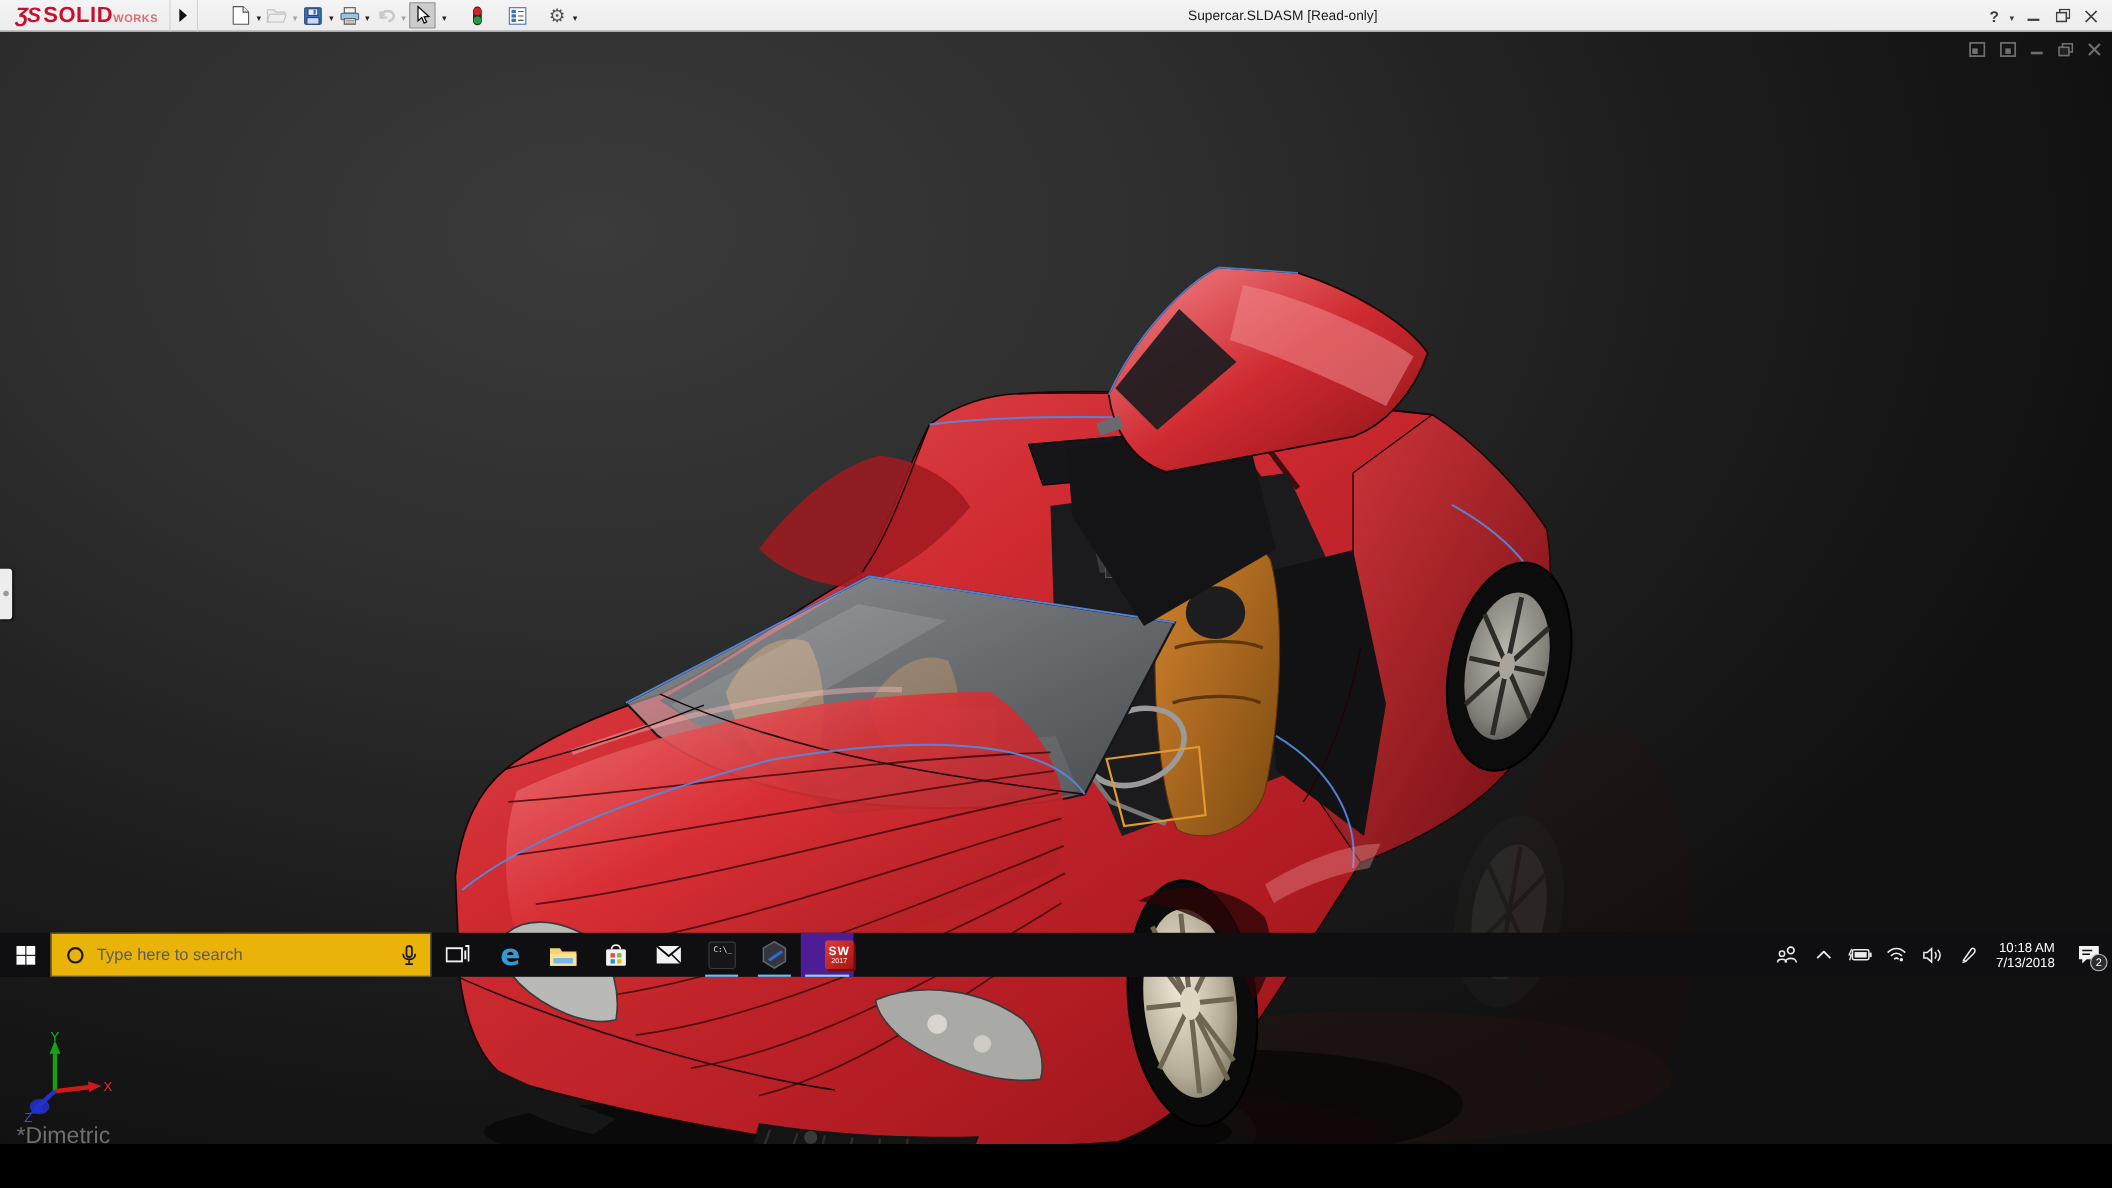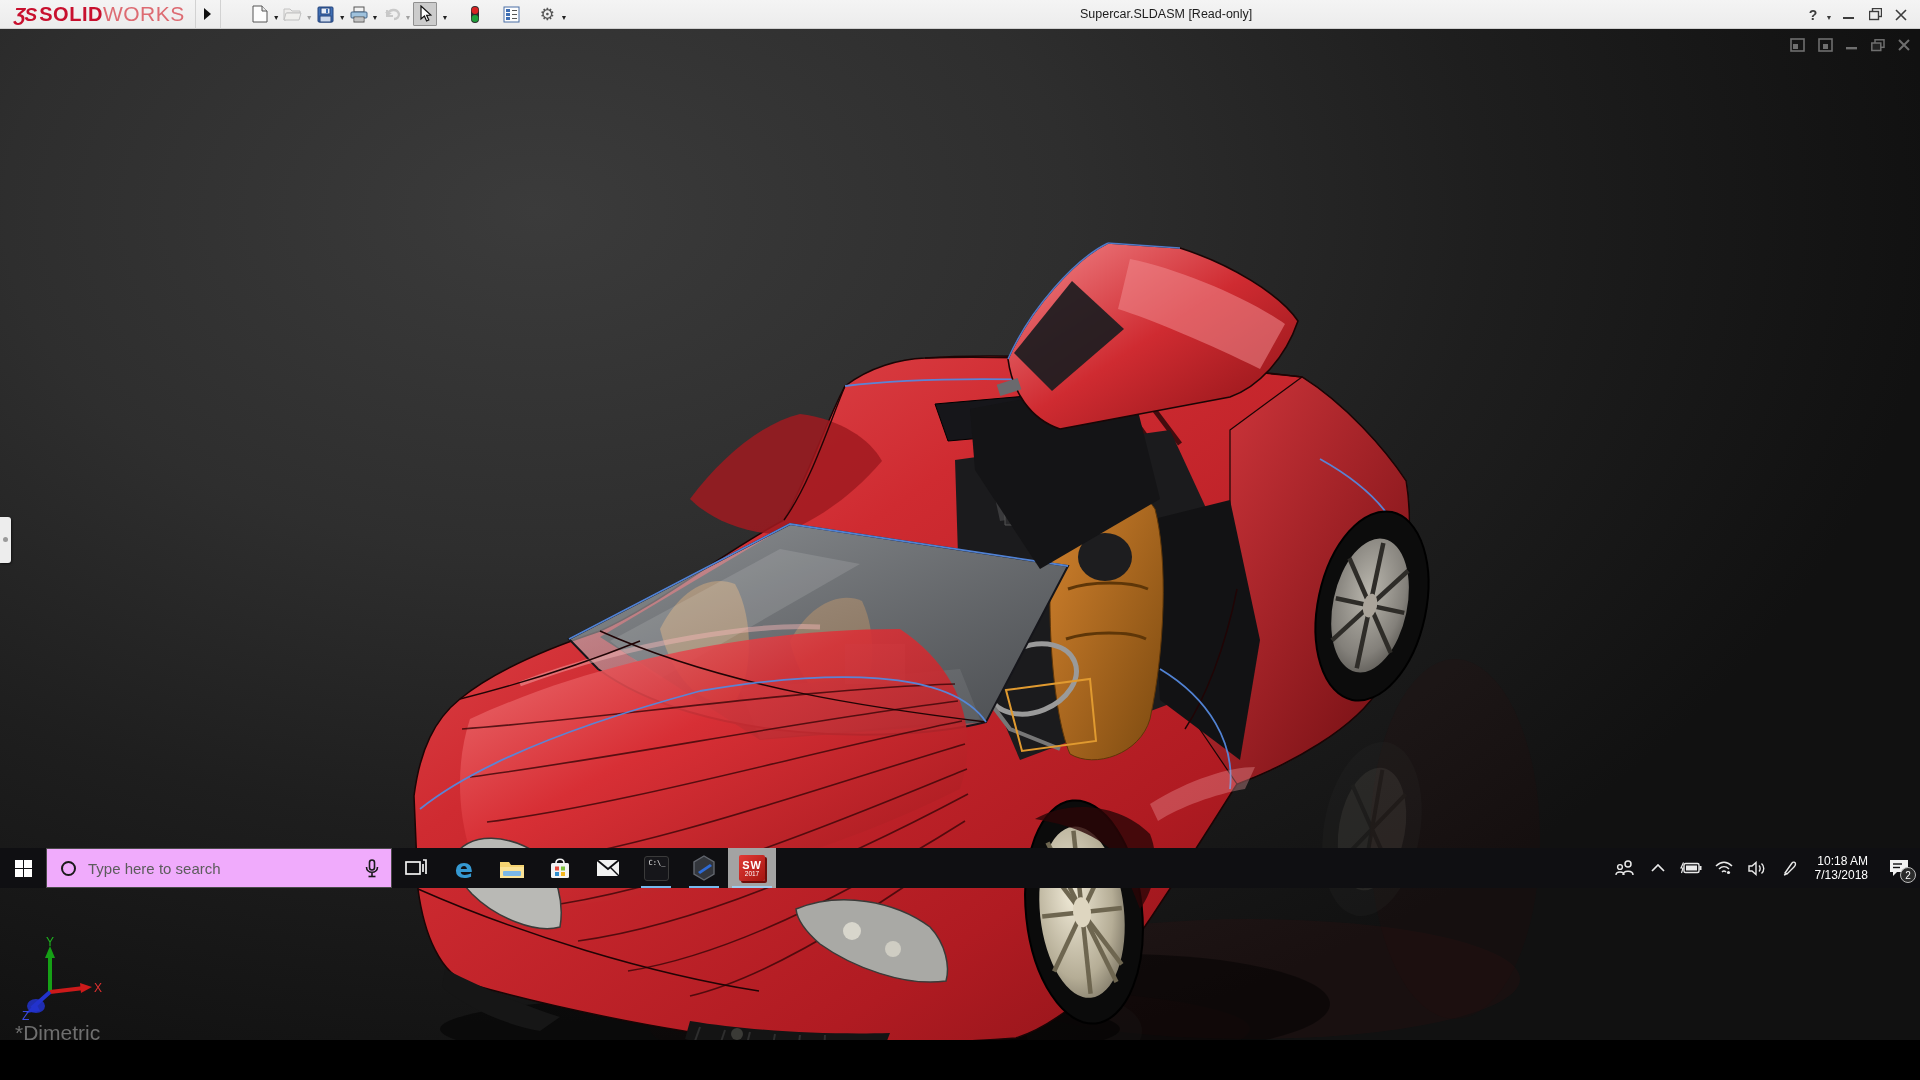--- a/index.html
+++ b/index.html
@@ -7,21 +7,21 @@
               font-family:"Liberation Sans", sans-serif; }
   .app { position:relative; width:1920px; height:888px; }
 
   
   .titlebar { position:absolute; top:0; left:0; width:100%; height:29px;
               background:linear-gradient(#f4f4f4,#ececec); border-bottom:1px solid #cfcfcf;
               display:flex; align-items:center; }
   .logo { display:flex; align-items:baseline; margin-left:14px; white-space:nowrap; }
   .logo .glyph { font-weight:800; font-style:italic; font-size:19px; color:#c8102e; letter-spacing:-1px; margin-right:3px; }
   .logo .bold  { font-weight:800; font-size:20px; color:#c8102e; letter-spacing:.5px; }
-  .logo .light { font-weight:400; font-size:21px; color:#dd6b72; letter-spacing:.5px; }
+  .logo .light { font-weight:700; font-size:10px; color:#dd6b72; letter-spacing:.5px; }
   .flyout-btn { width:26px; height:29px; margin-left:10px; border-left:1px solid #d2d2d2; border-right:1px solid #d2d2d2;
                 display:flex; align-items:center; justify-content:center; }
   .flyout-btn .tri { width:0; height:0; border-left:7px solid #111; border-top:6px solid transparent; border-bottom:6px solid transparent; }
 
   .toolbar { display:flex; align-items:center; margin-left:28px; height:29px; }
   .tool { display:flex; align-items:center; height:24px; padding:0 1px; }
   .tool .icon { width:20px; height:20px; display:flex; align-items:center; justify-content:center; }
   .tool .caret { font-size:7px; color:#222; margin:6px 1px 0 3px; }
   .tool.disabled { opacity:.38; filter:grayscale(.7); }
   .tool.pressed { background:#ccc; border:1px solid #909090; border-radius:1px; }
@@ -51,29 +51,29 @@
   .orient-label { position:absolute; left:15px; top:992px; font-size:21px; color:#6f6f6f; }
 
   .triad { position:absolute; left:20px; top:905px; }
 
   
   .taskbar { position:absolute; bottom:0; left:0; width:1920px; height:40px; background:#0f0f12;
              display:flex; align-items:center; }
   .start { width:46px; height:40px; display:flex; align-items:center; justify-content:center; }
   .winlogo { display:grid; grid-template-columns:8px 8px; grid-template-rows:8px 8px; gap:1px; }
   .winlogo div { background:#fff; }
-  .searchbox { width:346px; height:40px; background:#f0abfc; border:1px solid #4a4a4a; display:flex; align-items:center; position:relative; }
+  .searchbox { width:346px; height:40px; background:#eab308; border:1px solid #4a4a4a; display:flex; align-items:center; position:relative; }
   .searchbox .ring { width:15px; height:15px; border:2.5px solid #1a1a1a; border-radius:50%; margin:0 12px 0 14px; }
   .searchbox input { border:none; outline:none; background:transparent; font-size:15px; color:#333; flex:1;
                      font-family:"Liberation Sans",sans-serif; }
   .searchbox input::placeholder { color:#5c5c5c; opacity:1; }
   .searchbox .mic { margin-right:12px; }
   .tb-icons { display:flex; align-items:stretch; height:40px; }
   .tb-slot { width:48px; height:40px; display:flex; align-items:center; justify-content:center; position:relative; }
-  .tb-slot.active { background:#a3a3a3; }
+  .tb-slot.active { background:#4c1d95;justify-content:flex-end; }
   .tb-slot .underline { position:absolute; bottom:0; left:9px; right:9px; height:2px; background:#76b9ed; }
   .tb-slot .underline.wide { left:4px; right:4px; background:#9ccdf0; }
   .edge-e { font-size:27px; font-weight:bold; color:#3599d2; font-family:"DejaVu Sans",sans-serif; line-height:1; }
   .cmdbox { width:25px; height:25px; background:#16161a; border:1px solid #3a3a3a; border-radius:3px;
             font-family:"DejaVu Sans Mono",monospace; font-size:7px; color:#e8e8e8; padding:2px 0 0 2px;text-align:center; }
   .swbox { width:26px; height:26px; background:linear-gradient(135deg,#e23a35,#a51510); border-radius:2px;
            display:flex; flex-direction:column; align-items:center; justify-content:center; box-shadow:2px 2px 0 #6d0e0a; }
   .swbox .l1 { color:#fff; font-weight:bold; font-size:11px; line-height:10px; letter-spacing:1px; }
   .swbox .l2 { color:#fff; font-size:6.5px; line-height:7px; }
 

